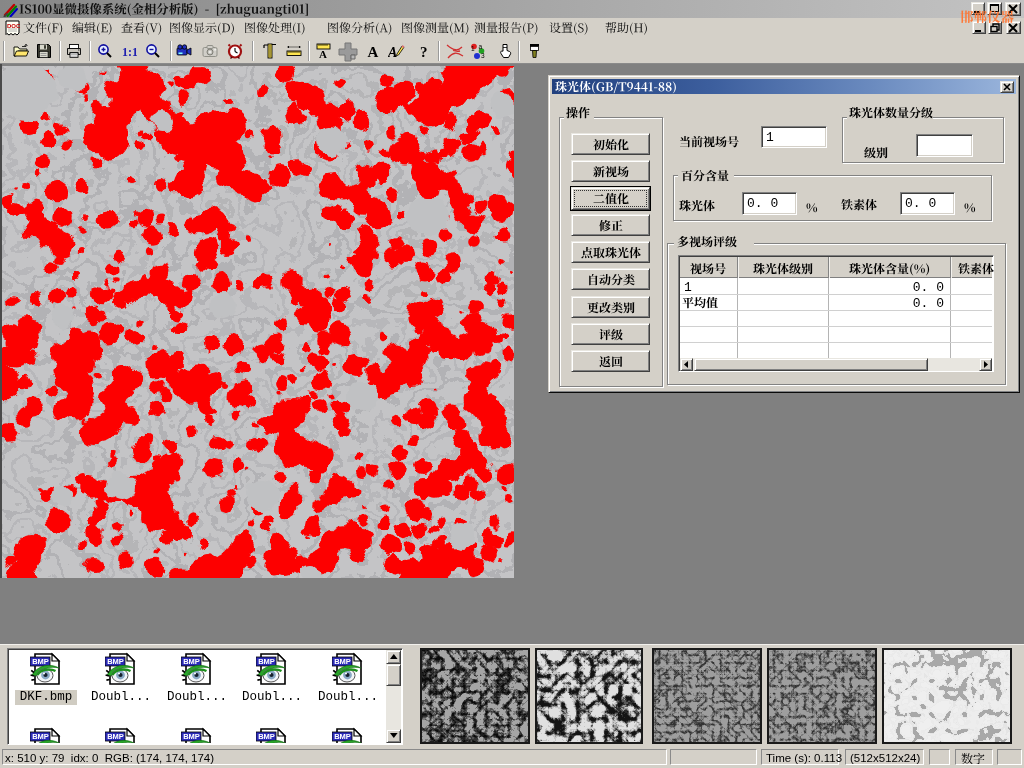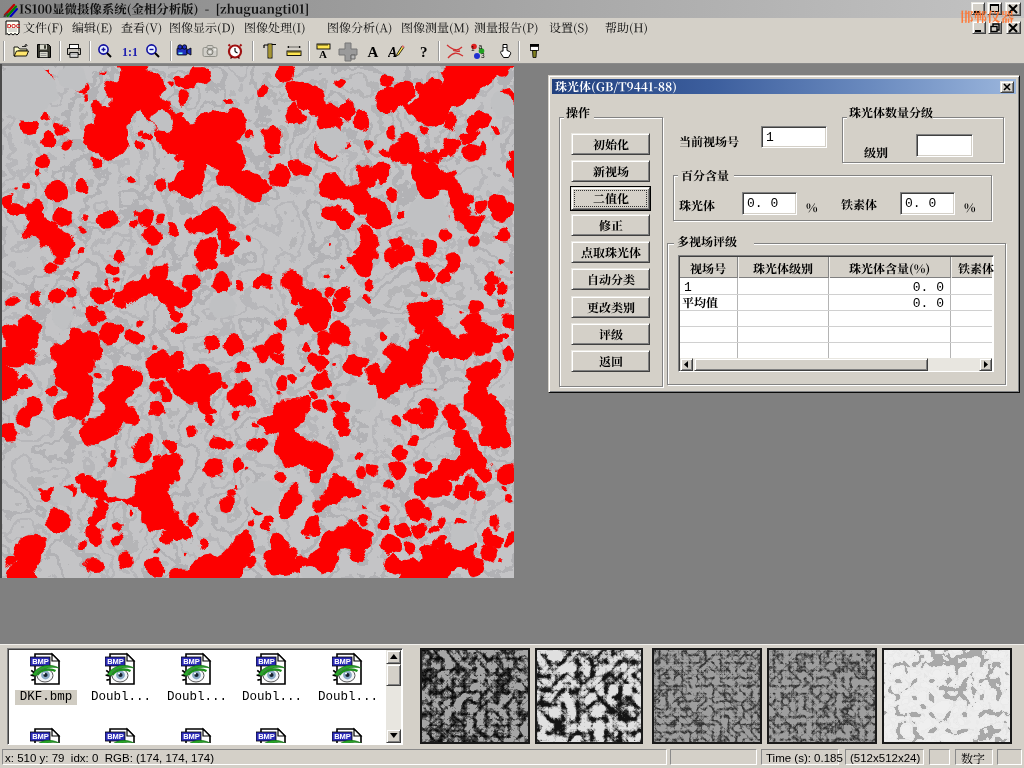--- a/index.html
+++ b/index.html
@@ -1622,21 +1622,21 @@
 </svg>
 <div class="abs" style="left:0;top:747px;width:1024px;height:21px;background:#d4d0c8"></div>
 <div class="abs" style="left:2px;top:749px;width:665px;height:16px;border:1px solid;border-color:#8a8a8a #fff #fff #8a8a8a"></div>
 <div class="abs" style="left:670px;top:749px;width:87px;height:16px;border:1px solid;border-color:#8a8a8a #fff #fff #8a8a8a"></div>
 <div class="abs" style="left:761px;top:749px;width:78px;height:16px;border:1px solid;border-color:#8a8a8a #fff #fff #8a8a8a"></div>
 <div class="abs" style="left:845px;top:749px;width:79px;height:16px;border:1px solid;border-color:#8a8a8a #fff #fff #8a8a8a"></div>
 <div class="abs" style="left:929px;top:749px;width:21px;height:16px;border:1px solid;border-color:#8a8a8a #fff #fff #8a8a8a"></div>
 <div class="abs" style="left:955px;top:749px;width:38px;height:16px;border:1px solid;border-color:#8a8a8a #fff #fff #8a8a8a"></div>
 <div class="abs" style="left:997px;top:749px;width:25px;height:16px;border:1px solid;border-color:#8a8a8a #fff #fff #8a8a8a"></div>
 <div class="abs" style="left:5px;top:752px;font-size:11.5px;color:#000">x: 510 y: 79&nbsp; idx: 0&nbsp; RGB: (174, 174, 174)</div>
-<div class="abs" style="left:766px;top:752px;font-size:11.5px;color:#000">Time (s): 0.185</div>
+<div class="abs" style="left:766px;top:752px;font-size:11.5px;color:#000">Time (s): 0.113</div>
 <div class="abs" style="left:850px;top:752px;font-size:11.5px;color:#000">(512x512x24)</div>
 <svg style="position:absolute;left:961px;top:749.8px;overflow:visible" width="24" height="17">
     <g transform="translate(0,13.2)" fill="#000">
       <path transform="translate(0.0,0)" d="M6.1 -9.3 5.0 -9.7C4.8 -9.0 4.5 -8.3 4.3 -7.9L4.5 -7.8C4.8 -8.1 5.3 -8.6 5.6 -9.1C5.9 -9.1 6.0 -9.2 6.1 -9.3ZM1.2 -9.6 1.0 -9.5C1.4 -9.1 1.8 -8.4 1.8 -7.9C2.5 -7.4 3.2 -8.8 1.2 -9.6ZM3.5 -4.2C3.8 -4.1 3.9 -4.2 4.0 -4.4L2.9 -4.8C2.7 -4.5 2.5 -4.0 2.3 -3.5H0.5L0.6 -3.2H2.1C1.8 -2.6 1.5 -2.0 1.2 -1.7C1.9 -1.5 2.8 -1.2 3.6 -0.9C2.8 -0.2 1.9 0.3 0.6 0.7L0.7 0.9C2.2 0.6 3.3 0.1 4.1 -0.6C4.5 -0.4 4.8 -0.1 5.0 0.1C5.6 0.3 5.9 -0.5 4.6 -1.1C5.1 -1.7 5.4 -2.4 5.7 -3.1C6.0 -3.1 6.1 -3.1 6.2 -3.3L5.4 -4.0L4.9 -3.5H3.1ZM4.9 -3.2C4.7 -2.5 4.4 -1.9 4.0 -1.4C3.5 -1.6 2.9 -1.7 2.1 -1.8C2.4 -2.2 2.7 -2.7 2.9 -3.2ZM8.8 -9.7 7.5 -10.0C7.2 -7.9 6.6 -5.7 5.9 -4.3L6.1 -4.2C6.5 -4.6 6.8 -5.2 7.1 -5.8C7.3 -4.5 7.7 -3.2 8.2 -2.1C7.5 -1.0 6.5 -0.0 5.0 0.8L5.1 0.9C6.6 0.3 7.8 -0.5 8.6 -1.5C9.2 -0.5 9.9 0.3 10.9 0.9C11.0 0.6 11.3 0.4 11.6 0.4L11.7 0.2C10.5 -0.3 9.7 -1.1 9.0 -2.1C9.9 -3.4 10.3 -5.0 10.6 -7.0H11.4C11.5 -7.0 11.7 -7.0 11.7 -7.2C11.3 -7.5 10.7 -8.1 10.7 -8.1L10.1 -7.3H7.7C8.0 -8.0 8.2 -8.7 8.3 -9.5C8.6 -9.5 8.7 -9.6 8.8 -9.7ZM7.6 -7.0H9.7C9.5 -5.4 9.2 -4.0 8.6 -2.7C8.0 -3.8 7.6 -5.0 7.3 -6.3ZM5.7 -8.2 5.2 -7.6H3.8V-9.6C4.1 -9.7 4.2 -9.8 4.2 -9.9L3.1 -10.1V-7.6L0.6 -7.6L0.7 -7.2H2.7C2.2 -6.2 1.4 -5.3 0.4 -4.7L0.5 -4.5C1.5 -5.0 2.4 -5.6 3.1 -6.4V-4.7H3.2C3.5 -4.7 3.8 -4.9 3.8 -5.0V-6.8C4.4 -6.3 5.0 -5.6 5.2 -5.1C6.0 -4.6 6.5 -6.2 3.8 -7.0V-7.2H6.3C6.5 -7.2 6.6 -7.3 6.6 -7.4C6.3 -7.8 5.7 -8.2 5.7 -8.2Z"></path>
       <path transform="translate(12.0,0)" d="M5.2 -10.1 5.1 -10.0C5.6 -9.6 6.0 -9.0 6.0 -8.4C6.9 -7.8 7.6 -9.5 5.2 -10.1ZM2.0 -8.8 1.8 -8.8C1.9 -8.0 1.4 -7.3 0.9 -7.1C0.7 -6.9 0.5 -6.6 0.6 -6.4C0.8 -6.1 1.2 -6.1 1.5 -6.3C1.9 -6.5 2.2 -7.0 2.2 -7.8H10.0C9.9 -7.4 9.6 -6.8 9.4 -6.4L9.6 -6.3C10.1 -6.7 10.7 -7.2 11.0 -7.7C11.3 -7.7 11.4 -7.7 11.5 -7.8L10.6 -8.7L10.0 -8.2H2.2C2.1 -8.4 2.1 -8.6 2.0 -8.8ZM10.4 -4.2 9.8 -3.4H6.4V-4.5C6.7 -4.5 6.8 -4.6 6.8 -4.8C7.6 -5.1 8.4 -5.6 9.0 -6.0C9.2 -6.0 9.3 -6.0 9.4 -6.1L8.5 -7.0L8.0 -6.4H2.6L2.7 -6.1H7.8C7.4 -5.7 6.9 -5.2 6.4 -4.8L5.6 -4.9V-3.4H0.6L0.7 -3.1H5.6V-0.3C5.6 -0.1 5.5 -0.0 5.3 -0.0C5.0 -0.0 3.5 -0.1 3.5 -0.1V0.1C4.2 0.1 4.5 0.2 4.7 0.4C4.9 0.5 5.0 0.7 5.0 0.9C6.2 0.8 6.4 0.4 6.4 -0.2V-3.1H11.1C11.3 -3.1 11.4 -3.1 11.4 -3.3C11.0 -3.6 10.4 -4.2 10.4 -4.2Z"></path>
     </g>
   </svg>
 <svg style="position:absolute;left:960px;top:7.1px;overflow:visible" width="54" height="19">
     <g transform="translate(0,14.9)" fill="#ff7430" fill-opacity="0.95">
       <path transform="translate(0.0,0)" d="M3.0 -4.6H5.2V-1.2H3.0ZM3.0 -5.0V-8.2H5.2V-5.0ZM8.1 -10.3V-8.7L7.2 -9.6L6.7 -8.8V-10.7C7.0 -10.8 7.1 -10.9 7.2 -11.1L5.2 -11.3V-8.5H3.0V-10.7C3.3 -10.8 3.4 -10.9 3.5 -11.1L1.5 -11.3V-8.5H0.3L0.4 -8.2H1.5V1.2H1.8C2.3 1.2 3.0 0.8 3.0 0.6V-0.8H5.2V1.0H5.4C6.0 1.0 6.7 0.6 6.7 0.4V-8.2H8.0H8.1V1.2H8.3C9.1 1.2 9.6 0.9 9.6 0.7V-10.0H11.1C10.9 -8.8 10.5 -7.0 10.2 -6.0C11.1 -5.0 11.4 -3.9 11.4 -2.8C11.4 -2.4 11.3 -2.1 11.1 -2.0C11.0 -1.9 10.9 -1.9 10.8 -1.9C10.6 -1.9 10.1 -1.9 9.8 -1.9V-1.7C10.1 -1.7 10.4 -1.5 10.5 -1.4C10.6 -1.2 10.7 -0.5 10.7 -0.1C12.4 -0.1 12.9 -1.0 12.9 -2.4C12.9 -3.6 12.2 -5.0 10.6 -6.0C11.3 -7.0 12.2 -8.6 12.8 -9.5C13.1 -9.5 13.3 -9.6 13.4 -9.7L11.8 -11.2L11.0 -10.3H9.7L8.1 -11.1Z"></path>

